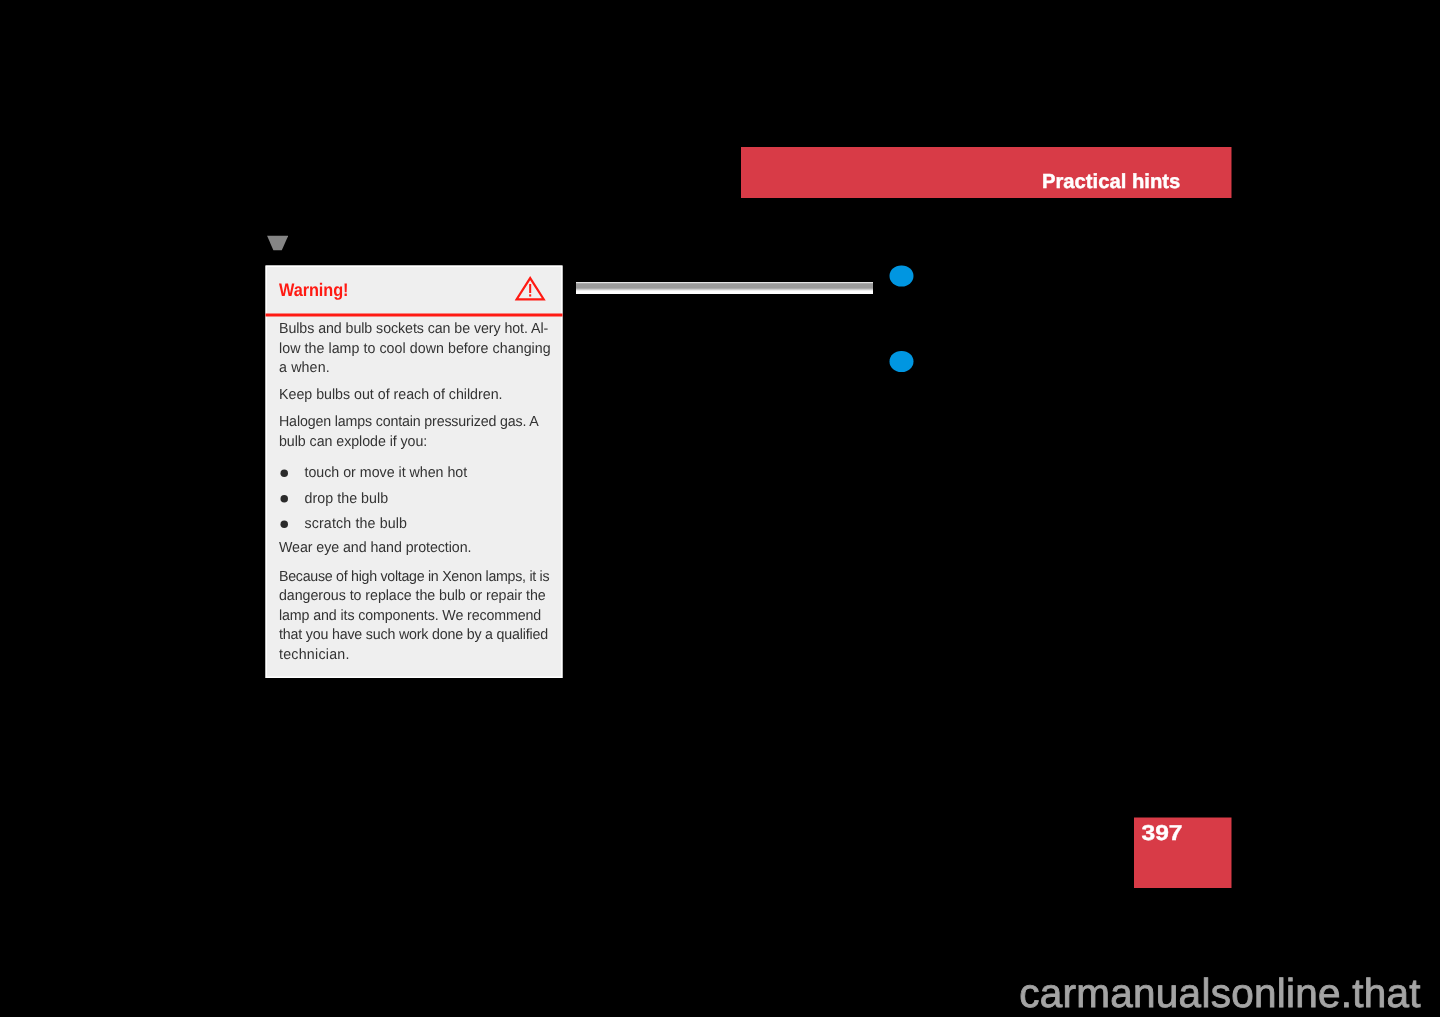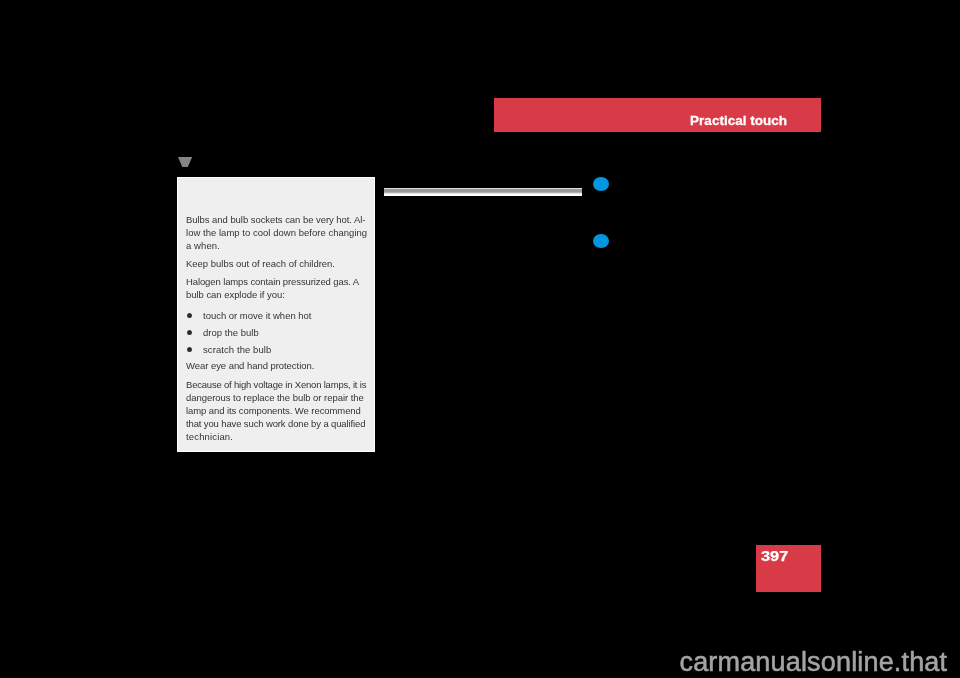--- a/index.html
+++ b/index.html
@@ -75,30 +75,41 @@
   
   #watermark{left:679.5px;top:648px;font-size:27px;line-height:28px;color:#a4a4a4;
       letter-spacing:0.17px;-webkit-text-stroke:0.55px #a4a4a4;}
 </style>
 </head>
 <body>
 
 <div id="page">
 
   <div id="section-header" class="abs">
-    <span id="section-header-title">Practical touch</span>
+    <span id="section-header-title">Practical hints</span>
   </div>
 
   <div id="section-marker" class="abs">
     <svg width="14.2" height="10" viewBox="0 0 14.2 10">
       <path d="M0 0 H14.2 L9.8 10 H4.3 Z" fill="#858585"></path>
     </svg>
   </div>
 
   <div id="warning-box" class="abs">
+    <div id="warning-head">
+      <span id="warning-title">Warning!</span>
+      <span id="warning-icon">
+        <svg width="21" height="18" viewBox="0 0 21 18">
+          <path d="M10.45 1.4 L19.45 15.5 H1.45 Z" fill="none" stroke="#ff1a13" stroke-width="1.5" stroke-linejoin="miter" stroke-miterlimit="4"></path>
+          <path d="M10.45 5.4 V11.4" stroke="#ff1a13" stroke-width="1.35" stroke-linecap="butt"></path>
+          <rect x="9.78" y="12.2" width="1.35" height="1.5" fill="#ff1a13"></rect>
+        </svg>
+      </span>
+      <div id="warning-rule"></div>
+    </div>
     <div id="warning-body">
       <div class="wline l0 s0">Bulbs and bulb sockets can be very hot. Al-</div>
       <div class="wline l1 s1">low the lamp to cool down before changing</div>
       <div class="wline l2 s2">a when.</div>
       <div class="wline l3 s3">Keep bulbs out of reach of children.</div>
       <div class="wline l4 s4">Halogen lamps contain pressurized gas. A</div>
       <div class="wline l5 s5">bulb can explode if you:</div>
       <div class="bullet-dot b0"></div>
       <div class="wline ind l6 s6">touch or move it when hot</div>
       <div class="bullet-dot b1"></div>

